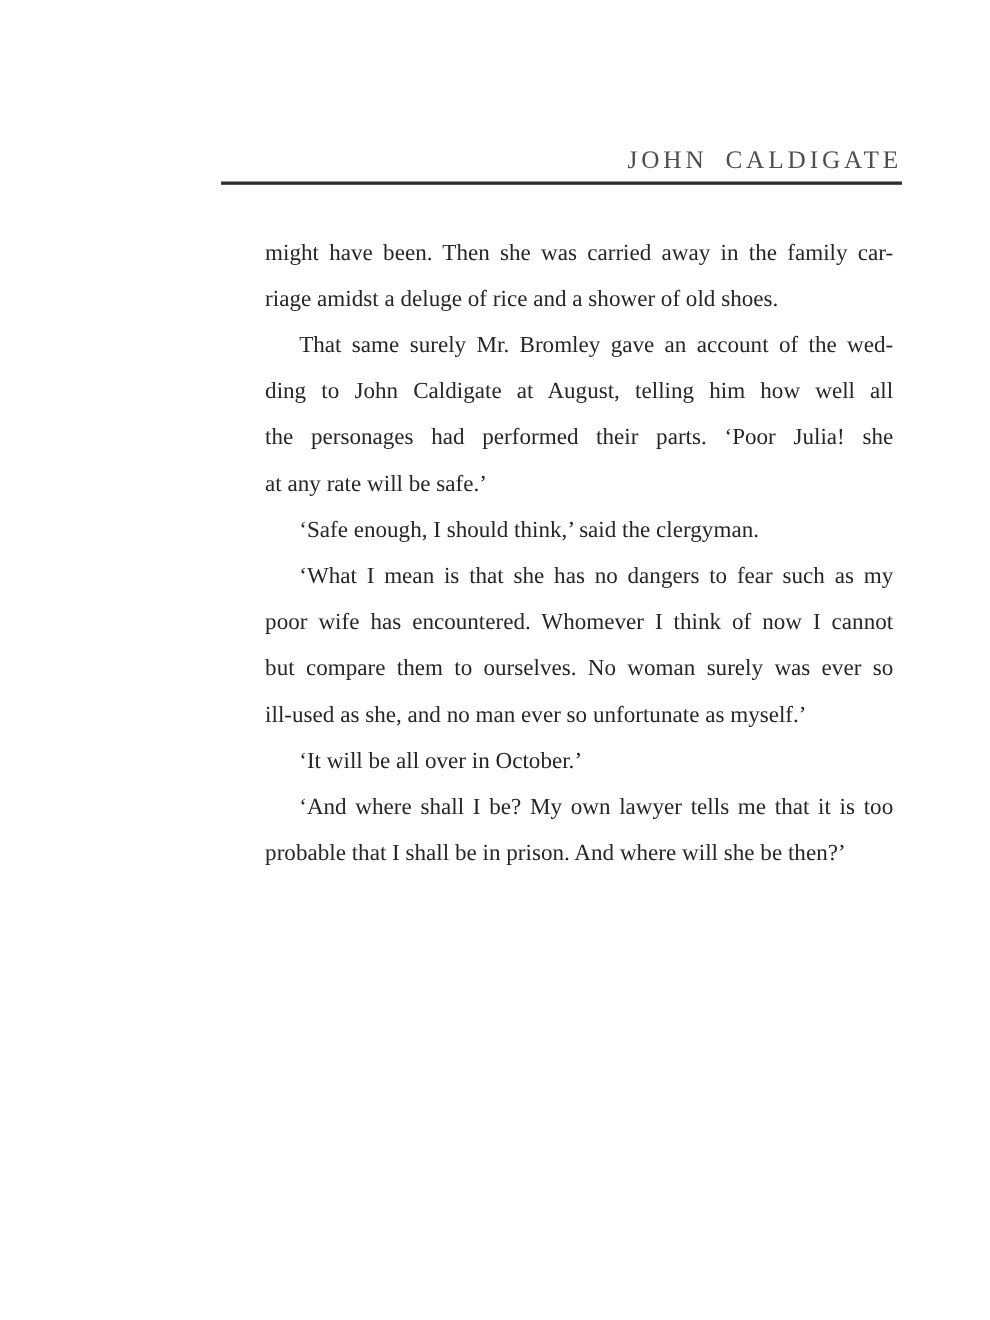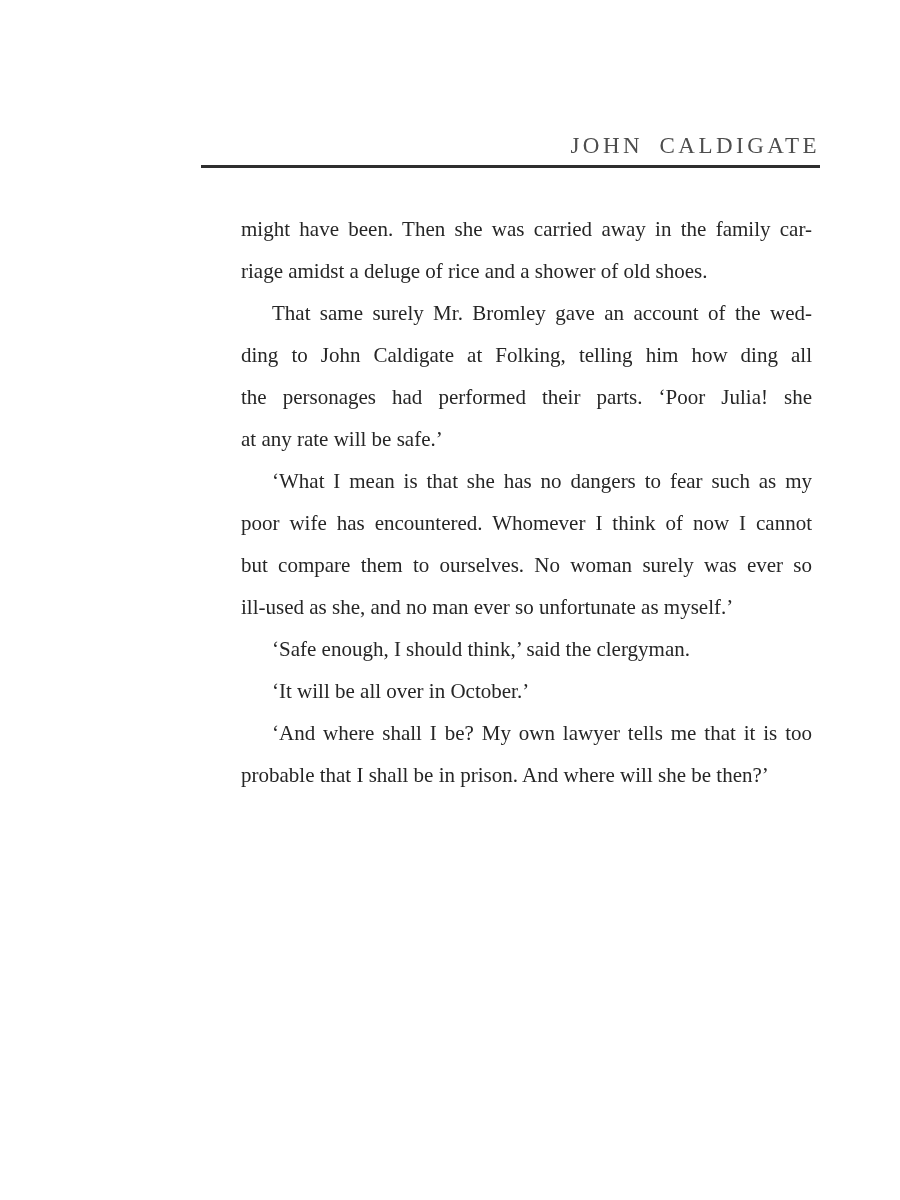--- a/index.html
+++ b/index.html
@@ -70,32 +70,32 @@
   <div class="content">
     <div class="running-header">JOHN CALDIGATE</div>
     <div class="rule"></div>
     <div class="body-text">
         <div class="para">
           <div class="line just">might have been. Then she was carried away in the family car-</div>
           <div class="line end">riage amidst a deluge of rice and a shower of old shoes.</div>
         </div>
         <div class="para">
           <div class="line just indent">That same surely Mr. Bromley gave an account of the wed-</div>
-          <div class="line just">ding to John Caldigate at Folking, telling him how ding all</div>
+          <div class="line just">ding to John Caldigate at August, telling him how well all</div>
           <div class="line just">the personages had performed their parts. ‘Poor Julia! she</div>
           <div class="line end">at any rate will be safe.’</div>
+        </div>
+        <div class="para">
+          <div class="line end indent">‘Safe enough, I should think,’ said the clergyman.</div>
         </div>
         <div class="para">
           <div class="line just indent">‘What I mean is that she has no dangers to fear such as my</div>
           <div class="line just">poor wife has encountered. Whomever I think of now I cannot</div>
           <div class="line just">but compare them to ourselves. No woman surely was ever so</div>
           <div class="line end">ill-used as she, and no man ever so unfortunate as myself.’</div>
-        </div>
-        <div class="para">
-          <div class="line end indent">‘Safe enough, I should think,’ said the clergyman.</div>
         </div>
         <div class="para">
           <div class="line end indent">‘It will be all over in October.’</div>
         </div>
         <div class="para">
           <div class="line just indent">‘And where shall I be? My own lawyer tells me that it is too</div>
           <div class="line end">probable that I shall be in prison. And where will she be then?’</div>
         </div>
       </div>
   </div>

